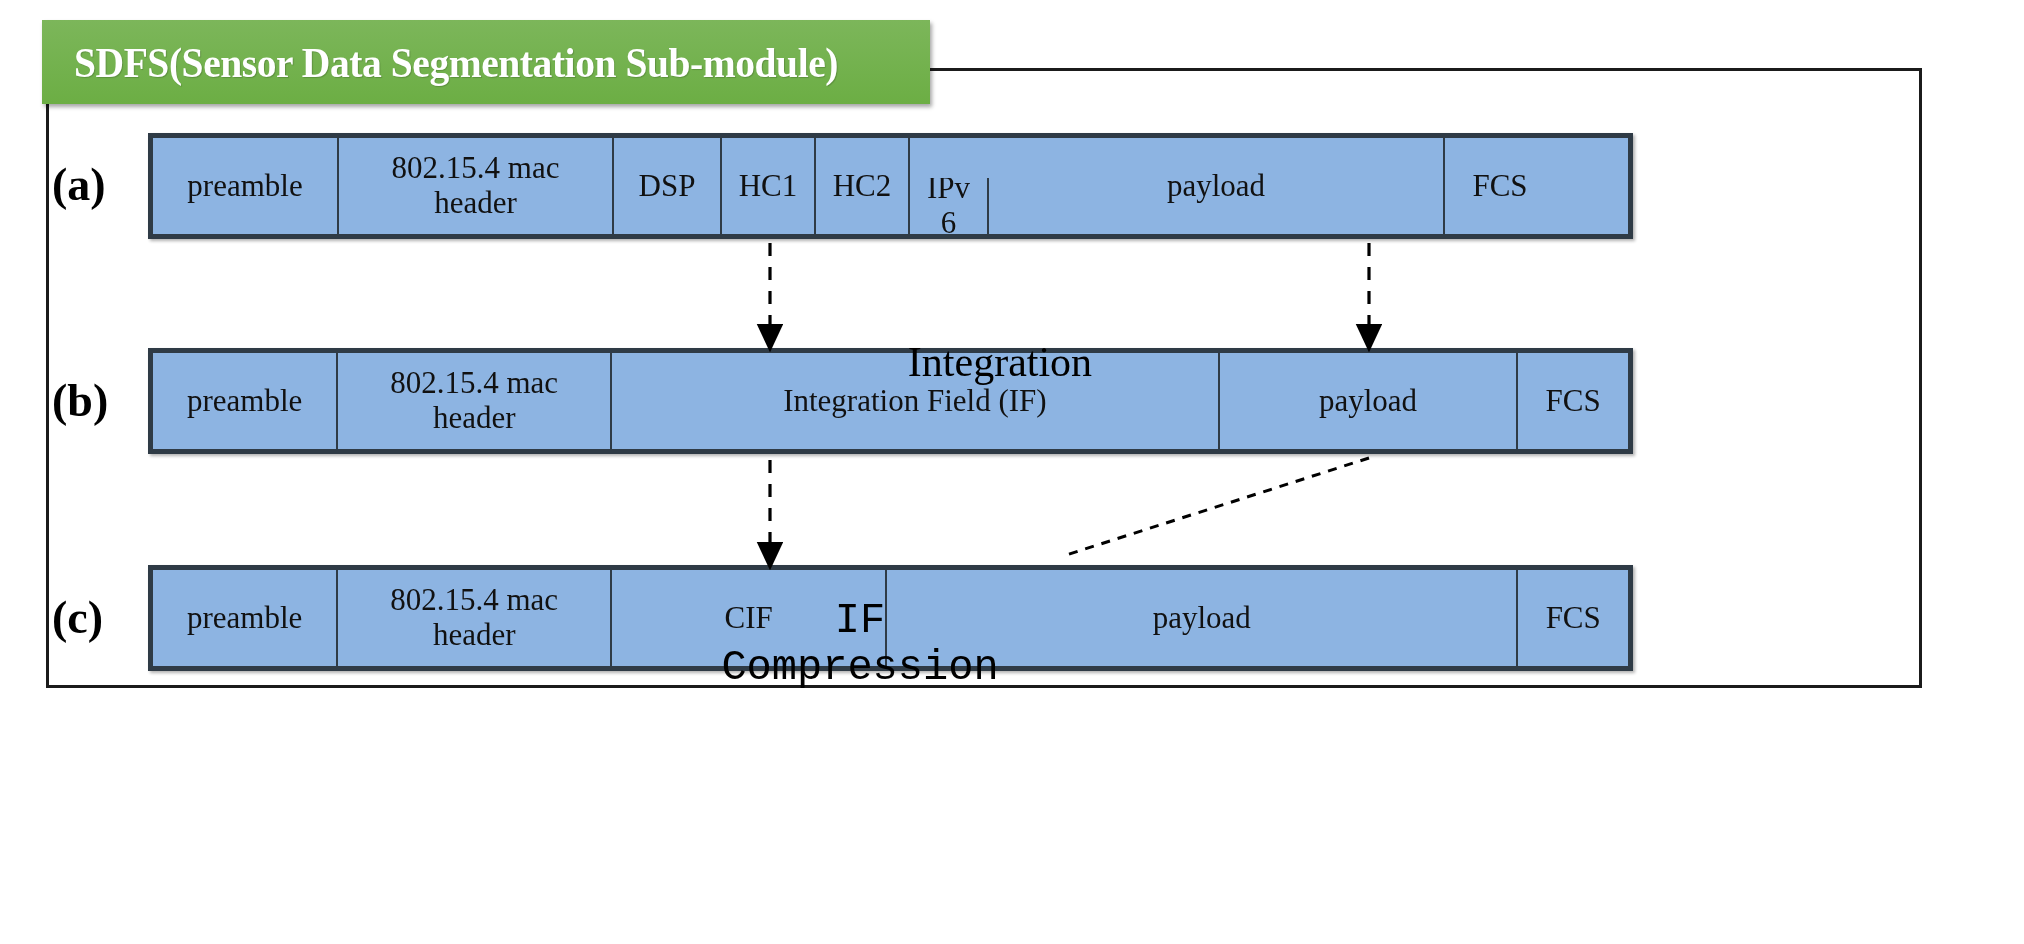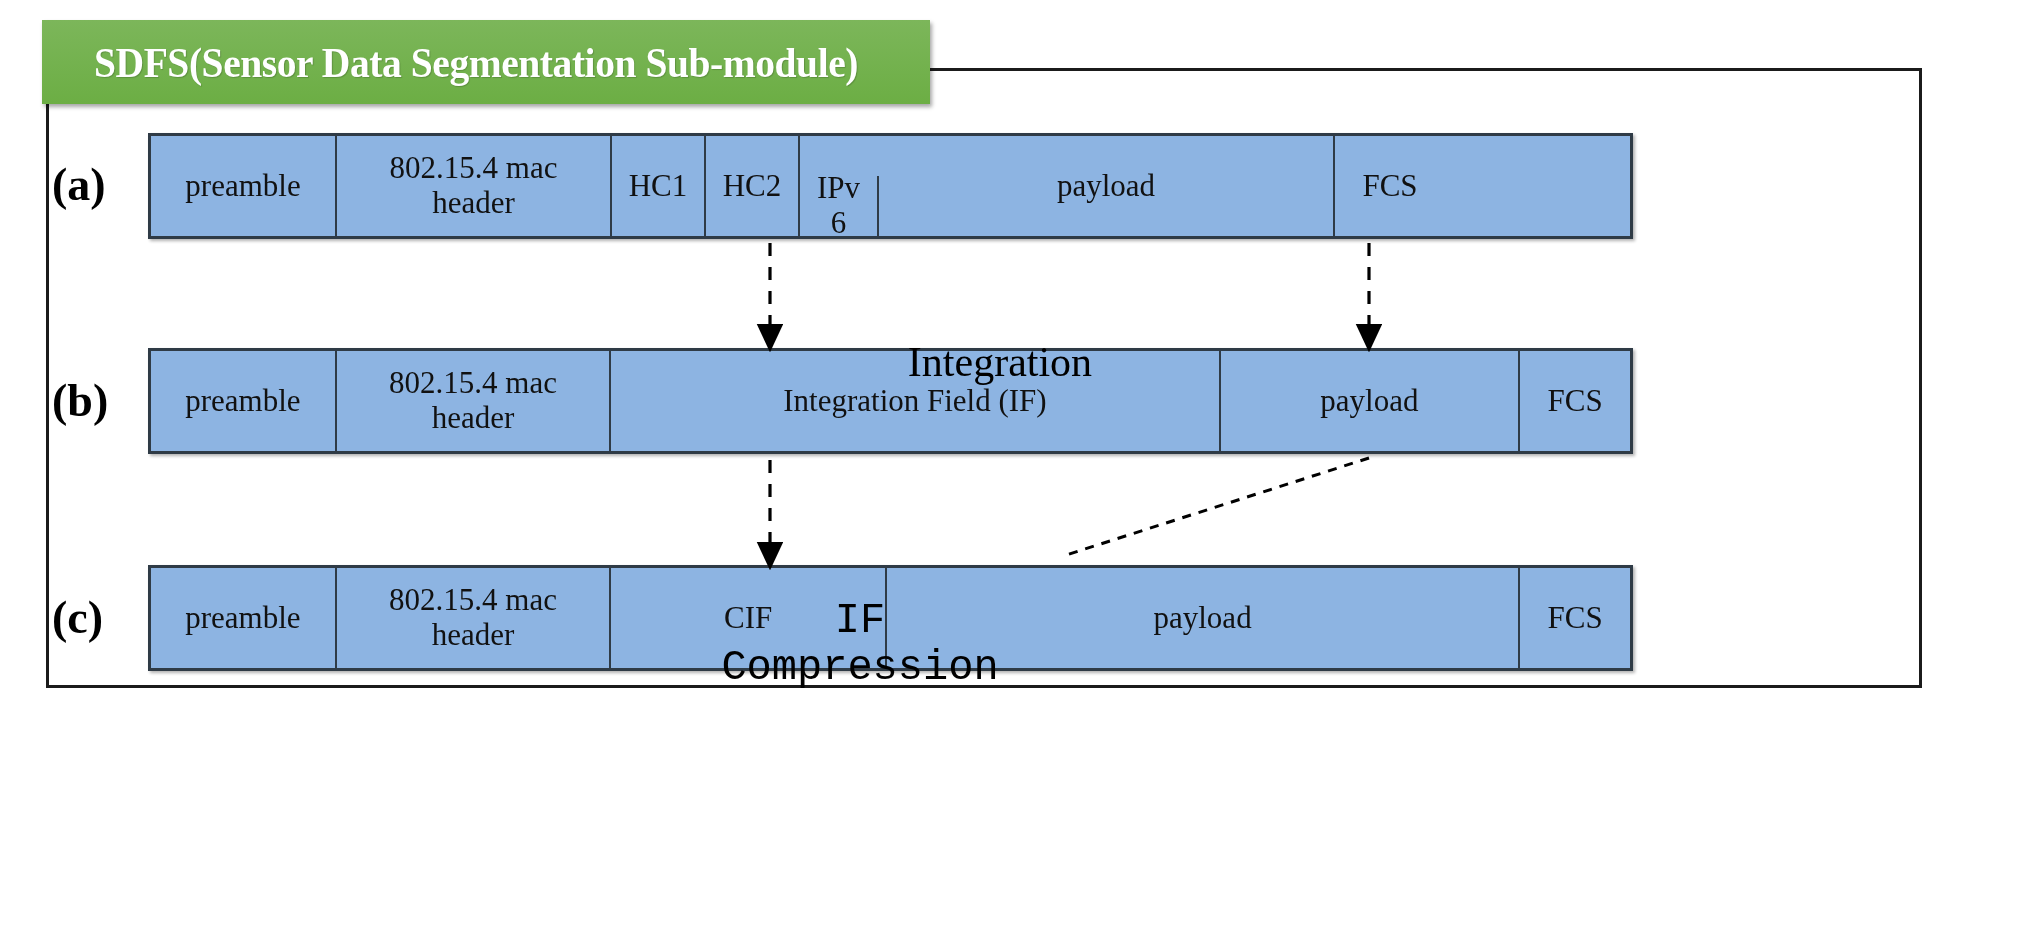--- a/index.html
+++ b/index.html
@@ -10,32 +10,32 @@
 
   
   .frame{position:absolute;left:46px;top:68px;width:1876px;height:620px;
          border:3px solid #1b1b1b;box-sizing:border-box;background:transparent;}
 
   
   .banner{position:absolute;left:42px;top:20px;width:888px;height:84px;
           background:linear-gradient(180deg,#77b košice 0%,#6cae44 100%);
           background:linear-gradient(180deg,#7cb65a 0%,#63a63c 100%);
           box-shadow:2px 3px 4px rgba(0,0,0,.35);
-          display:flex;align-items:center;box-sizing:border-box;padding-left:52px;}
+          display:flex;align-items:center;box-sizing:border-box;padding-left:32px;}
   .banner span{color:#ffffff;font-size:43px;font-weight:700;letter-spacing:-0.5px;
                white-space:nowrap;transform:scaleX(.92);transform-origin:left center;
                text-shadow:1px 1px 1px rgba(0,0,0,.18);}
 
   
   .rowlabel{position:absolute;font-size:46px;font-weight:700;color:#000;
             font-family:"Liberation Serif","DejaVu Serif",serif;}
 
   
   .packet{position:absolute;display:flex;height:106px;box-sizing:border-box;
-          border:3px solid #be185d;background:#8db4e2;
+          border:5px solid #be185d;background:#8db4e2;
           box-shadow:2px 2px 3px rgba(0,0,0,.3);}
   .cell{box-sizing:border-box;border-right:2px solid #2f3b46;
         display:flex;align-items:center;justify-content:center;text-align:center;
         font-size:31px;color:#111;line-height:1.05;padding:0 2px;overflow:hidden;}
   .cell:last-child{border-right:none;}
   .cell.two{line-height:1.12;}
 
   
   .caption{position:absolute;text-align:center;font-size:42px;color:#000;
            line-height:1.12;white-space:pre-line;}
@@ -51,20 +51,21 @@
   <div class="frame"></div>
 
   <div class="banner" style="background: linear-gradient(rgb(124, 182, 90) 0%, rgb(108, 174, 68) 100%);">
     <span>SDFS(Sensor Data Segmentation Sub-module)</span>
   </div>
 
   <div class="rowlabel" style="left:52px;top:158px;">(a)</div>
   <div class="packet" id="row-a" style="left: 148px; top: 133px; background: rgb(141, 180, 226); border-color: rgb(47, 59, 70); width: 1485px;">
       <div class="cell" style="width: 186px; border-right-color: rgb(47, 59, 70);">preamble</div>
       <div class="cell two" style="width: 275px; border-right-color: rgb(47, 59, 70);">802.15.4 mac<br>header</div>
+      <div class="cell" style="width: 108px; border-right-color: rgb(47, 59, 70);">DSP</div>
       <div class="cell" style="width: 94px; border-right-color: rgb(47, 59, 70);">HC1</div>
       <div class="cell" style="width: 94px; border-right-color: rgb(47, 59, 70);">HC2</div>
       <div class="cell two" style="width: 79px; border-right-color: rgb(47, 59, 70); margin-top: 40px;">IPv<br>6</div>
       <div class="cell" style="width: 456px; border-right-color: rgb(47, 59, 70);">payload</div>
       <div class="cell" style="width: 110px; border-right-color: rgb(47, 59, 70);">FCS</div>
     </div>
 
   <div class="rowlabel" style="left:52px;top:374px;">(b)</div>
   <div class="packet" id="row-b" style="left: 148px; top: 348px; background: rgb(141, 180, 226); border-color: rgb(47, 59, 70); width: 1485px;">
       <div class="cell" style="width: 186px; border-right-color: rgb(47, 59, 70);">preamble</div>

